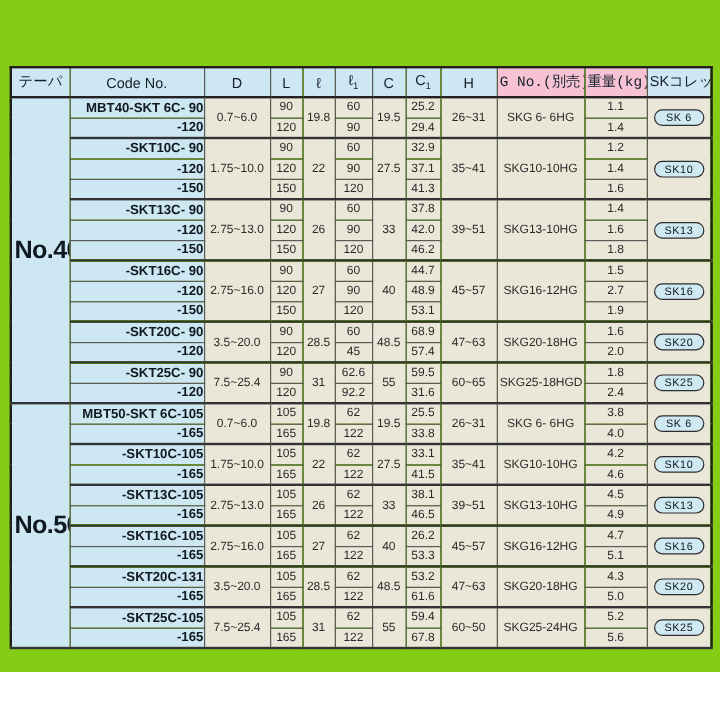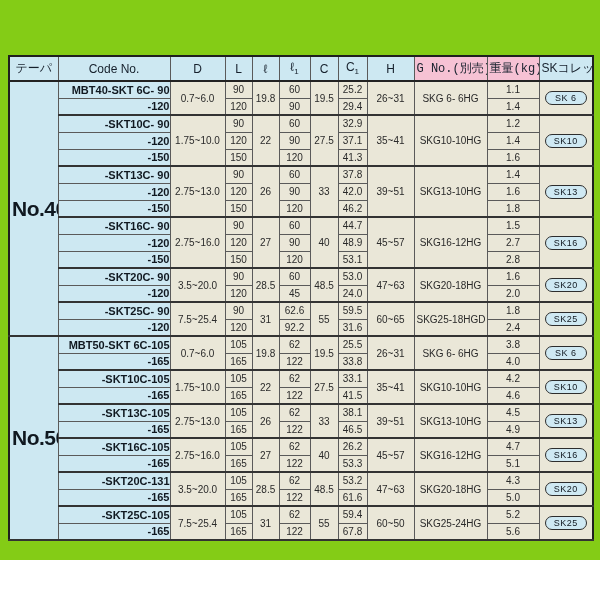--- a/index.html
+++ b/index.html
@@ -184,40 +184,40 @@
           <td>120</td>
           <td>90</td>
           <td>48.9</td>
           <td>2.7</td>
         </tr>
         <tr class="group-end">
           <td class="code">-150</td>
           <td>150</td>
           <td>120</td>
           <td>53.1</td>
-          <td>2.8</td>
+          <td>1.9</td>
         </tr>
         <tr>
           <td class="code">-SKT20C- 90</td>
           <td class="gspan" rowspan="2">3.5~20.0</td>
           <td>90</td>
           <td class="gspan" rowspan="2">28.5</td>
           <td>60</td>
           <td class="gspan" rowspan="2">48.5</td>
-          <td>53.0</td>
+          <td>68.9</td>
           <td class="gspan" rowspan="2">47~63</td>
           <td class="gspan" rowspan="2">SKG20-18HG</td>
           <td>1.6</td>
           <td class="gspan" rowspan="2"><span class="badge">SK20</span></td>
         </tr>
         <tr class="group-end">
           <td class="code">-120</td>
           <td>120</td>
           <td>45</td>
-          <td>24.0</td>
+          <td>57.4</td>
           <td>2.0</td>
         </tr>
         <tr>
           <td class="code">-SKT25C- 90</td>
           <td class="gspan" rowspan="2">7.5~25.4</td>
           <td>90</td>
           <td class="gspan" rowspan="2">31</td>
           <td>62.6</td>
           <td class="gspan" rowspan="2">55</td>
           <td>59.5</td>

